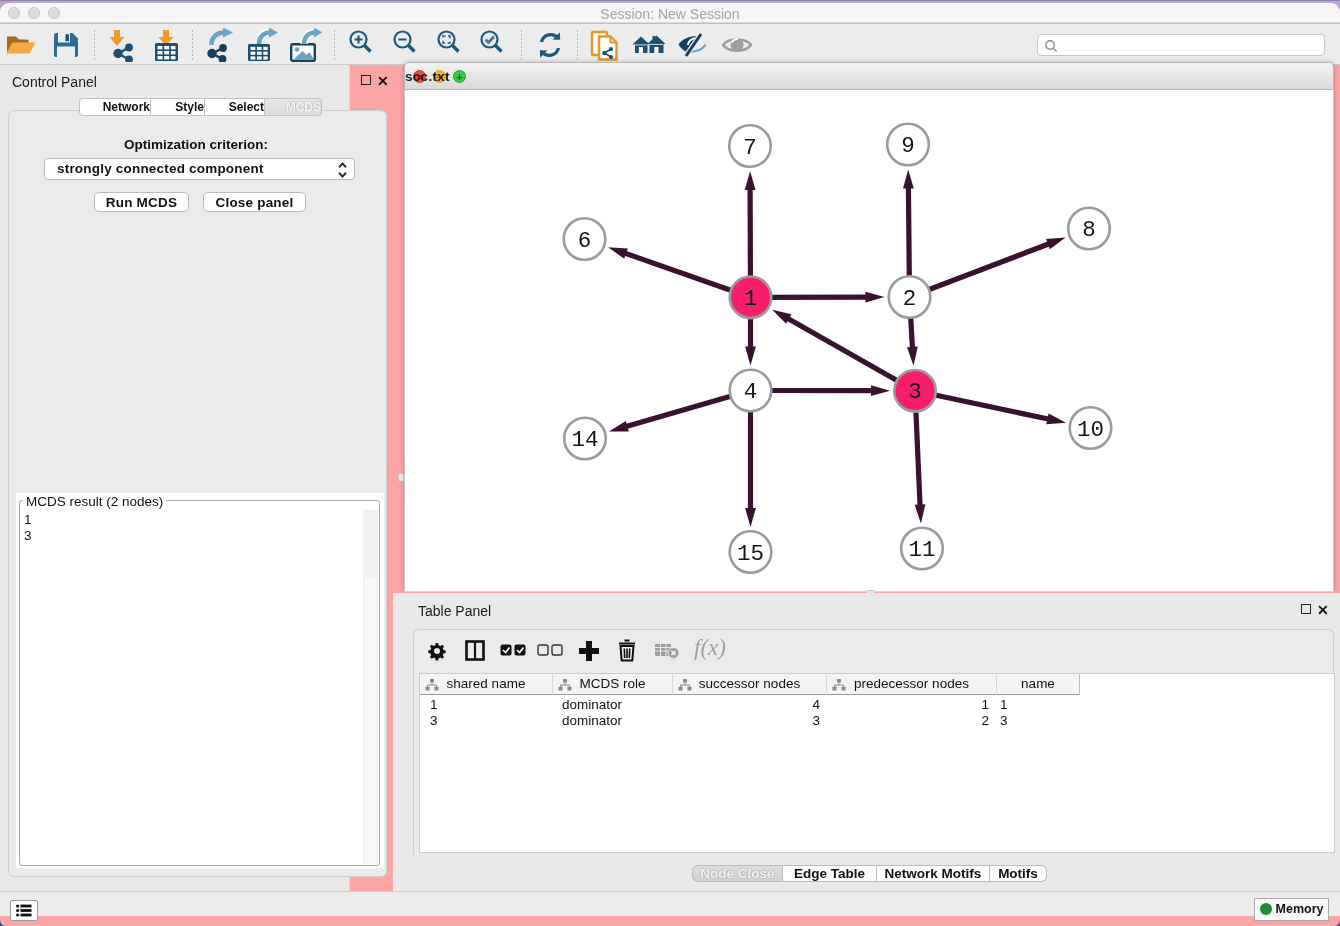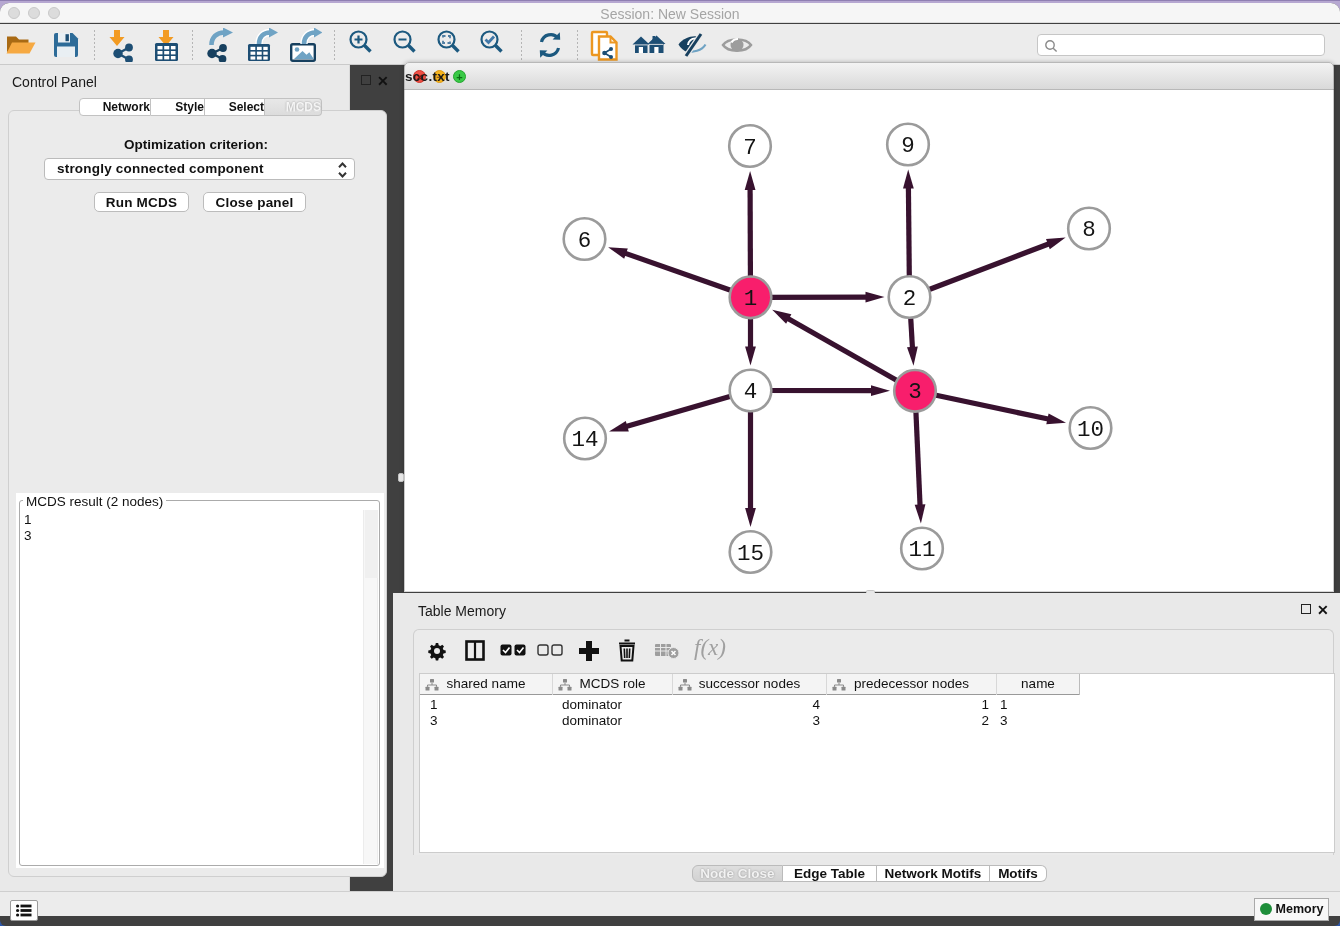--- a/index.html
+++ b/index.html
@@ -1,16 +1,16 @@
 <!DOCTYPE html>
 <html><head><meta charset="utf-8"><style>
 *{margin:0;padding:0;box-sizing:border-box;}
 html,body{width:1340px;height:926px;overflow:hidden;}
 body{font-family:"Liberation Sans",sans-serif;background:linear-gradient(#8f7fb2 0 1px,#b6a7d1 1px 420px,#2d56a8 420px 100%);position:relative;}
-#win{position:absolute;left:0;top:3px;width:1340px;height:923px;background:#404040;border-radius:9px 9px 6px 6px;overflow:hidden;}
+#win{position:absolute;left:0;top:3px;width:1340px;height:923px;background:#fca5a5;border-radius:9px 9px 6px 6px;overflow:hidden;}
 #titlebar{position:absolute;left:0;top:0;width:1340px;height:20px;background:#f6f6f6;border-bottom:1px solid #dcdcdc;}
 .tl{position:absolute;top:4px;width:12px;height:12px;border-radius:50%;background:#dcdcdc;border:1px solid #c8c8c8;}
 #title{position:absolute;left:0;right:0;top:3px;text-align:center;font-size:14px;color:#a5a5a5;}
 #toolbar{position:absolute;left:0;top:21px;width:1340px;height:41px;background:#ececec;border-bottom:1px solid #cacaca;}
 .sep{position:absolute;top:6px;height:30px;width:1px;background:repeating-linear-gradient(#b5b5b5 0 2px,transparent 2px 4px);}
 .ticon{position:absolute;top:4px;width:34px;height:34px;}
 #search{position:absolute;left:1037px;top:10px;width:288px;height:22px;background:#fff;border:1px solid #c6c6c6;border-radius:4px;}
 #search svg{position:absolute;left:6px;top:4px;}
 
 #cpanel{position:absolute;left:0;top:62px;width:350px;height:828px;background:#e9e9e9;border-right:1px solid #d9d9d9;}
@@ -309,21 +309,21 @@
  <text x="516.0" y="466.0">11</text>
  <text x="179.0" y="356.0">14</text>
  <text x="344.5" y="469.5">15</text>
  </g>
  </svg>
  </div>
 </div>
 <div style="position:absolute;left:398px;top:470px;width:6px;height:9px;background:#e6e6e6;border:1px solid #c2c2c2;border-radius:2px;"></div>
 <div style="position:absolute;left:866px;top:587px;width:9px;height:5px;background:#e6e6e6;border:1px solid #c6c6c6;border-radius:1.5px;"></div>
 <div id="tpanel">
- <div class="hdr">Table Memory</div>
+ <div class="hdr">Table Panel</div>
  <div class="float-ic" style="left:908px;top:11px;"></div>
  <div class="x-ic" style="left:924px;top:11px;">✕</div>
  <div id="tbox">
   <div id="ttool">
    <svg style="position:absolute;left:13px;top:11px;" width="20" height="20" viewBox="0 0 20 20">
             <path fill="#111" d="M10 2 l1.2 0 .5 2.2 1.7.7 1.9-1.2 1.7 1.7-1.2 1.9.7 1.7 2.2.5 0 2.4-2.2.5-.7 1.7 1.2 1.9-1.7 1.7-1.9-1.2-1.7.7-.5 2.2-2.4 0-.5-2.2-1.7-.7-1.9 1.2-1.7-1.7 1.2-1.9-.7-1.7-2.2-.5 0-2.4 2.2-.5.7-1.7-1.2-1.9 1.7-1.7 1.9 1.2 1.7-.7 .5-2.2 Z"></path>
             <circle cx="10" cy="10" r="3" fill="#e8e8e8"></circle>
           </svg>
    <svg style="position:absolute;left:51px;top:10px;" width="20" height="21" viewBox="0 0 20 21">
             <rect x="1.5" y="1.5" width="17" height="18" fill="none" stroke="#111" stroke-width="2.6"></rect>

